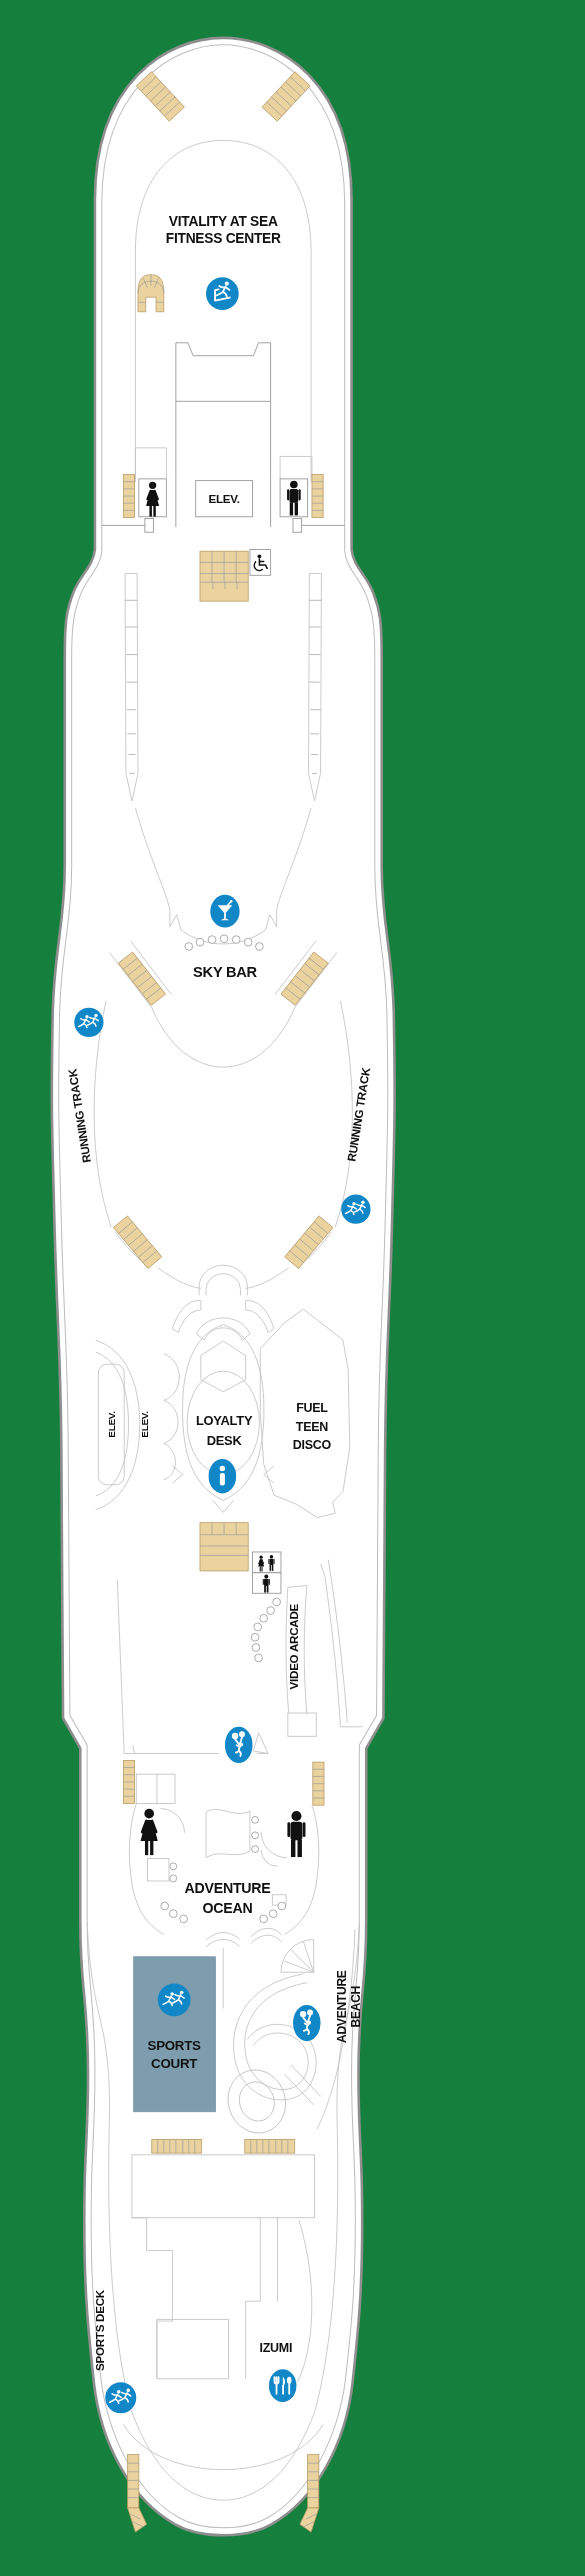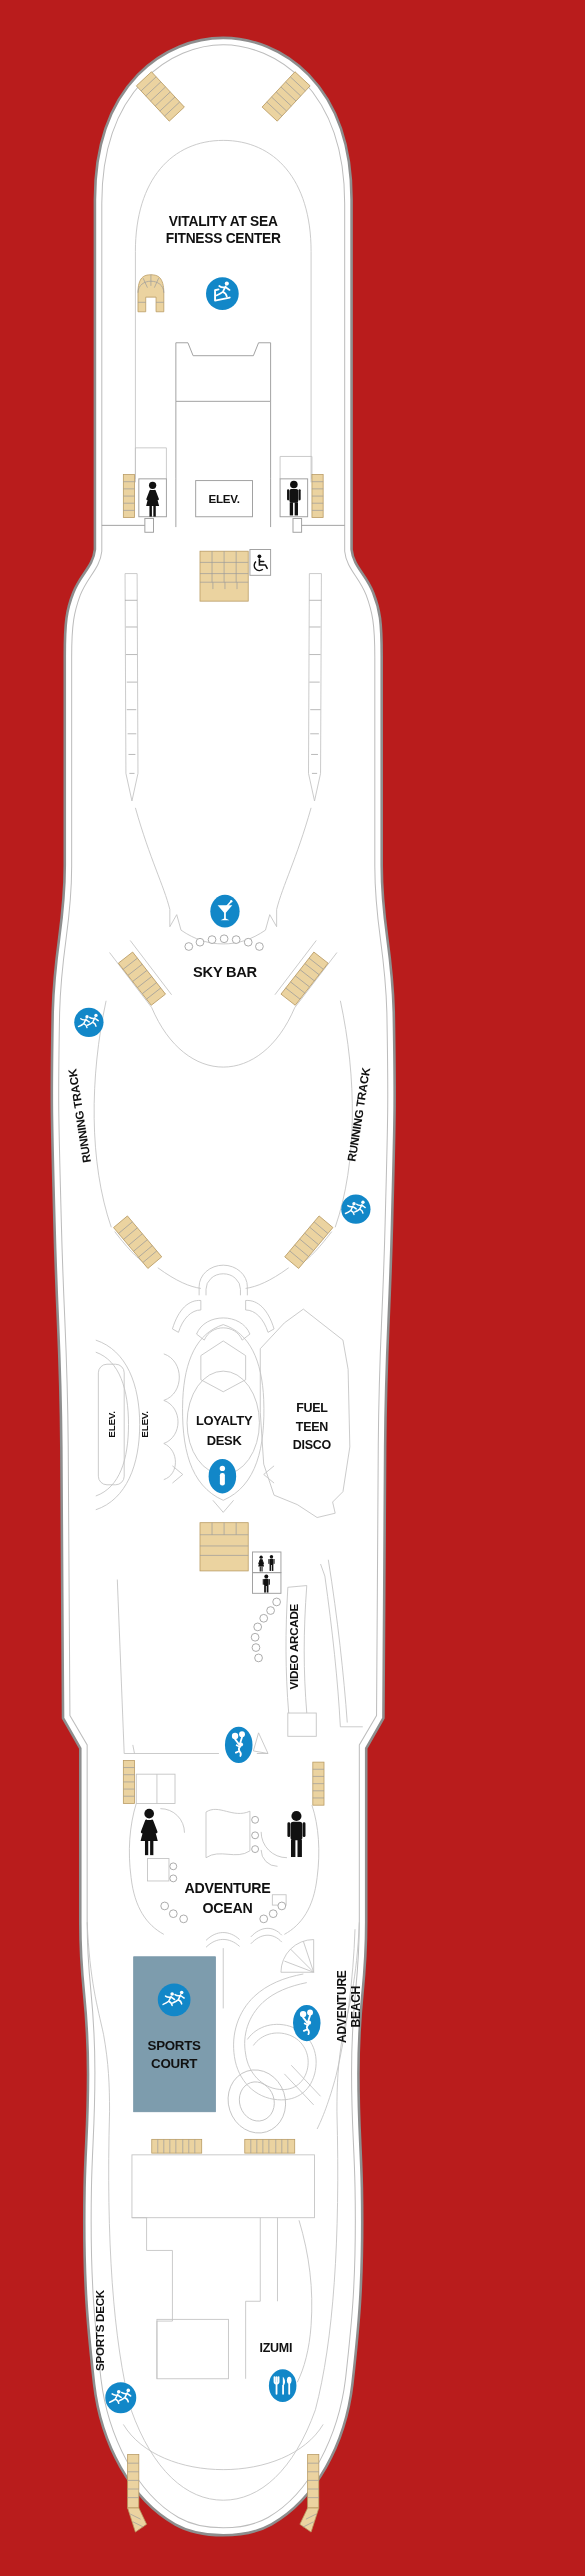--- a/index.html
+++ b/index.html
@@ -1,16 +1,16 @@
 <!DOCTYPE html>
 <html style="font-size:13.8px"><head>
 <meta charset="utf-8">
 <style>
   html,body{margin:0;padding:0;background:#ffffff;}
-  .page{width:586px;height:2576px;position:relative;background:#b91c1c;}
+  .page{width:586px;height:2576px;position:relative;background:#15803d;}
   svg{display:block;}
   .lbl{font-family:"Liberation Sans",sans-serif;font-weight:bold;fill:#111;
        text-anchor:middle;letter-spacing:-0.3px;}
   .hull{fill:#ffffff;stroke:#8e8e8e;stroke-width:3;}
   .hull-in{fill:none;stroke:#bdbdbd;stroke-width:1.2;}
   .wall{fill:none;stroke:#9e9e9e;stroke-width:1.1;}
   .wall-lt{fill:none;stroke:#c2c2c2;stroke-width:1;}
   .tan{fill:#ebd3a0;stroke:#b89a62;stroke-width:0.9;}
   .rung{stroke:#9a9a9a;stroke-width:0.8;fill:none;}
   .bluecirc{fill:#1287c8;}

